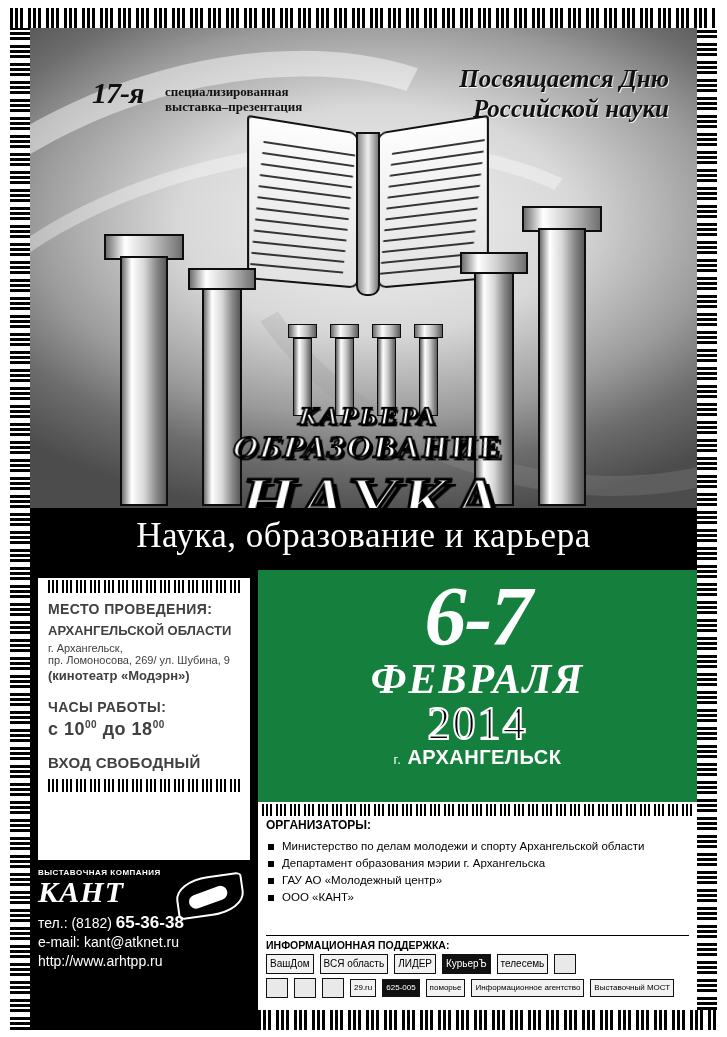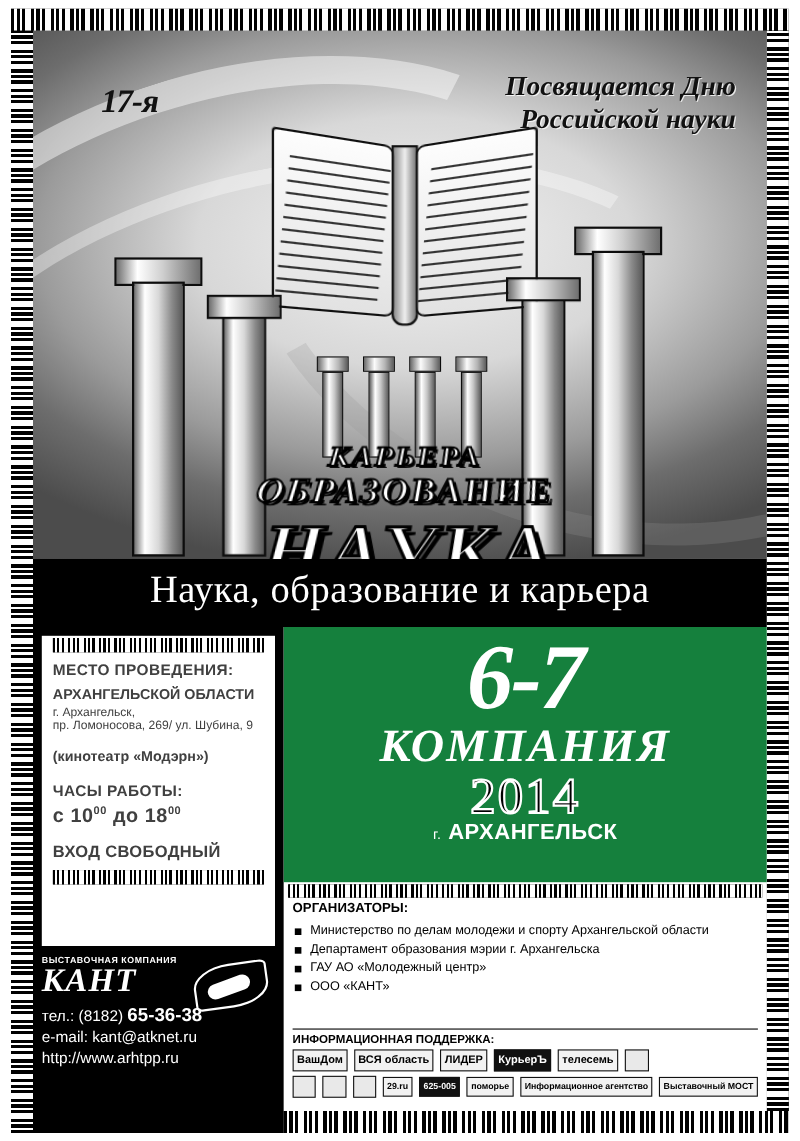--- a/index.html
+++ b/index.html
@@ -315,21 +315,21 @@
   #support {
     position: absolute; left: 8px; top: 365px; width: 423px; height: 70px;
     border-top: 1px solid #000;
     padding-top: 3px;
   }
   #support-title { font-size: 10.5px; font-weight: bold; margin-bottom: 3px; }
   .logo-row { display: flex; align-items: center; gap: 6px; }
   .logo-chip {
     border: 1px solid #111;
     background: #f2f2f2;
-    font-size: 8px; font-weight: bold;
+    font-size: 8px; font-weight: normal;
     padding: 2px 3px;
     height: 18px; line-height: 14px;
     white-space: nowrap;
     display: flex; align-items: center;
   }
   .logo-chip.dark { background: #111; color: #fff; }
   .logo-chip.big { font-size: 10px; height: 20px; }
   .logo-sq { width: 22px; height: 20px; border: 1px solid #111; background:#e9e9e9; }
 
   
@@ -350,20 +350,21 @@
   <div class="meander vert" id="border-right"></div>
   <div class="meander" id="border-bottom"></div>
 
   <div id="hero">
     <div class="swoosh" id="sw1"></div>
     <div class="swoosh" id="sw2"></div>
     <div class="swoosh" id="sw3"></div>
     <div class="swoosh" id="sw4"></div>
 
     <div id="hero-expo-no">17-я</div>
+    <div id="hero-expo-sub">специализированная выставка–презентация</div>
     <div id="hero-dedication">Посвящается Дню Российской науки</div>
 
     <div id="book">
       <div class="page" id="page-left">
         <div class="lines"></div>
       </div>
       <div class="page" id="page-right">
         <div class="lines"></div>
       </div>
       <div id="book-spine"></div>
@@ -401,21 +402,21 @@
     <div id="venue-box">
       <div class="mini-meander"></div>
 
       <div style="height:8px"></div>
       <div class="lbl-cap">МЕСТО ПРОВЕДЕНИЯ:</div>
       <div style="height:6px"></div>
       <div class="lbl-mid">АРХАНГЕЛЬСКОЙ ОБЛАСТИ</div>
       <div style="height:4px"></div>
       <div class="lbl-sm">г. Архангельск,</div>
       <div class="lbl-sm">пр. Ломоносова, 269/ ул. Шубина, 9</div>
-      <div class="lbl-mid" style="margin-top:14px">(кинотеатр «Модэрн»)</div>
+      <div class="lbl-mid" style="margin-top:2px">(кинотеатр «Модэрн»)</div>
 
       <div style="height:16px"></div>
       <div class="lbl-cap">ЧАСЫ РАБОТЫ:</div>
       <div style="height:4px"></div>
       <div id="hours-val">
         <span>с 10</span><sup>00</sup>
         <span>до 18</span><sup>00</sup>
       </div>
 
       <div style="height:14px"></div>
@@ -439,21 +440,21 @@
         <span>kant@atknet.ru</span>
       </div>
       <div class="contact">http://www.arhtpp.ru</div>
     </div>
   </div>
 
   <div id="right-col">
 
     <div id="date-box">
       <div id="date-days">6-7</div>
-      <div id="date-month">КОМПАНИЯ</div>
+      <div id="date-month">ФЕВРАЛЯ</div>
       <div id="date-year">2014</div>
       <div id="date-city">
         <span class="small">г.</span>
         <span>АРХАНГЕЛЬСК</span>
       </div>
     </div>
 
     <div id="orgs-meander"></div>
 
     <div id="orgs">

